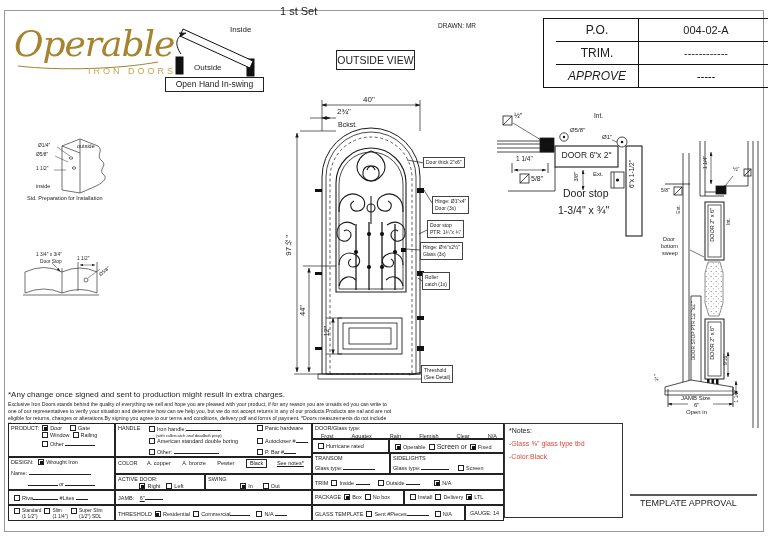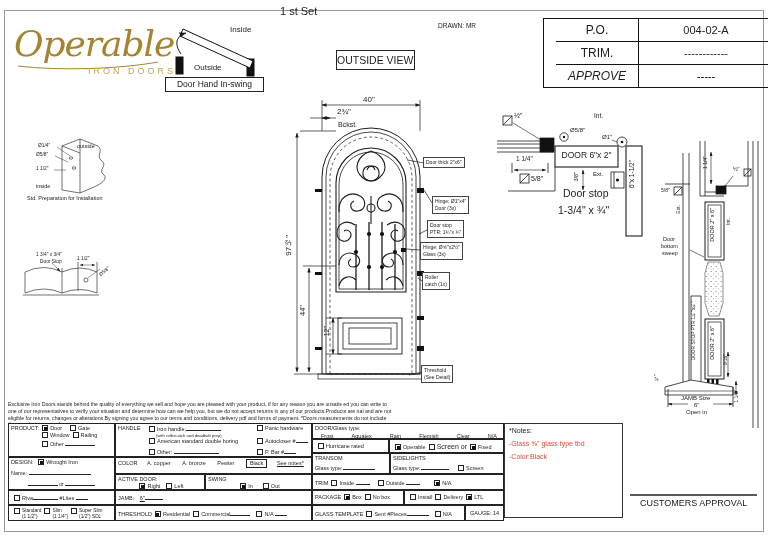--- a/index.html
+++ b/index.html
@@ -257,24 +257,24 @@
   <g>
     <path d="M630,495 H757" stroke="#222" stroke-width="1.4"></path>
   </g>
 </svg>
 
 <div class="t logo-script" style="left:14px;top:24px;">Operable</div>
 <div class="t logo-sub" style="left:88px;top:67px;">IRON DOORS</div>
 
 <div class="t" style="left:230px;top:26px;font-size:8px;">Inside</div>
 <div class="t" style="left:194px;top:64px;font-size:8px;">Outside</div>
-<div class="box" style="left:165px;top:77px;width:97px;height:13px;text-align:center;font-size:8.5px;line-height:13px;">Door Hand In-swing</div>
+<div class="box" style="left:165px;top:77px;width:97px;height:13px;text-align:center;font-size:8.5px;line-height:13px;">Open Hand In-swing</div>
 
 <div class="t" style="left:280px;top:5px;font-size:11px;">1 st Set</div>
-<div class="box" style="left:336px;top:50px;width:77px;height:18px;border-width:1.5px;font-size:10.5px;line-height:18px;">OUTSIDE VIEW</div>
+<div class="box" style="left:336px;top:50px;width:77px;height:18px;border-width:1.5px;text-align:center;font-size:10.5px;line-height:18px;">OUTSIDE VIEW</div>
 <div class="t" style="left:438px;top:22px;font-size:6.5px;">DRAWN: MR</div>
 
 <div class="po">
   <div class="r">
     <div class="l">P.O.</div>
     <div class="v">004-02-A</div>
   </div>
   <div class="r">
     <div class="l">TRIM.</div>
     <div class="v">------------</div>
@@ -350,20 +350,21 @@
 <div class="t" style="left:36px;top:166px;font-size:4.8px;">1 1/2"</div>
 <div class="t" style="left:77px;top:143px;font-size:5.5px;">outside</div>
 <div class="t" style="left:36px;top:183px;font-size:5.5px;">inside</div>
 <div class="t" style="left:27px;top:195px;font-size:5.5px;">Std. Preparation for Installation</div>
 
 <div class="t" style="left:36px;top:252px;font-size:4.8px;">1 3/4" x 3/4"</div>
 <div class="t" style="left:40px;top:259px;font-size:4.8px;">Door Stop</div>
 <div class="t" style="left:77px;top:256px;font-size:4.8px;">1 1/2"</div>
 <div class="t diag" style="left:98px;top:273px;font-size:4.8px;">Ø5/8"</div>
 
+<div class="t" style="left:8px;top:391px;font-size:8px;">*Any change once signed and sent to production might result in extra charges.</div>
 <div class="fine">Exclusive Iron Doors stands behind the quality of everything we sell and hope you are pleased with your product, if for any reason you are unsatis ed you can write to one of our representatives to verify your situation and determine how can we help you, but we do not accept returns in any of our products.Products are  nal and are not eligible for returns, changes or alterations.By signing you agree to our terms and conditions, delivery pdf and forms of payment. *Doors measurements do not include the gaps between jambs</div>
 
 <div class="cell" style="left:8px;top:423px;width:107px;height:34px;">
   <span class="hd">PRODUCT:</span><span class="cb checked"></span><span>Door</span><span class="cb" style="margin-left:8px;"></span><span>Gate</span>
   <div style="margin-left:28px;"><span class="cb"></span><span>Window</span><span class="cb"></span><span>Railing</span></div>
   <div style="margin-left:28px;"><span class="cb"></span><span>Other</span> <span class="bl" style="width:30px;"></span></div>
 </div>
 
 <div class="cell" style="left:115px;top:423px;width:197px;height:34px;">
   <div style="position:absolute;left:2px;top:1px;" class="hd">HANDLE</div>
@@ -460,15 +461,15 @@
 <div class="cell" style="left:465px;top:505px;width:39px;height:16px;padding-top:4px;text-align:center;">
   <span>GAUGE: 14</span>
 </div>
 
 <div class="notes-box">
   <div style="font-size:7px;">*Notes:</div>
   <div class="red">-Glass ⅝" glass type tbd</div>
   <div class="red">-Color:Black</div>
 </div>
 
-<div class="t" style="left:640px;top:499px;font-size:9px;">CUSTOMERS APPROVAL</div>
+<div class="t" style="left:640px;top:499px;font-size:9px;">TEMPLATE APPROVAL</div>
 
 </div>
 
 </body></html>

